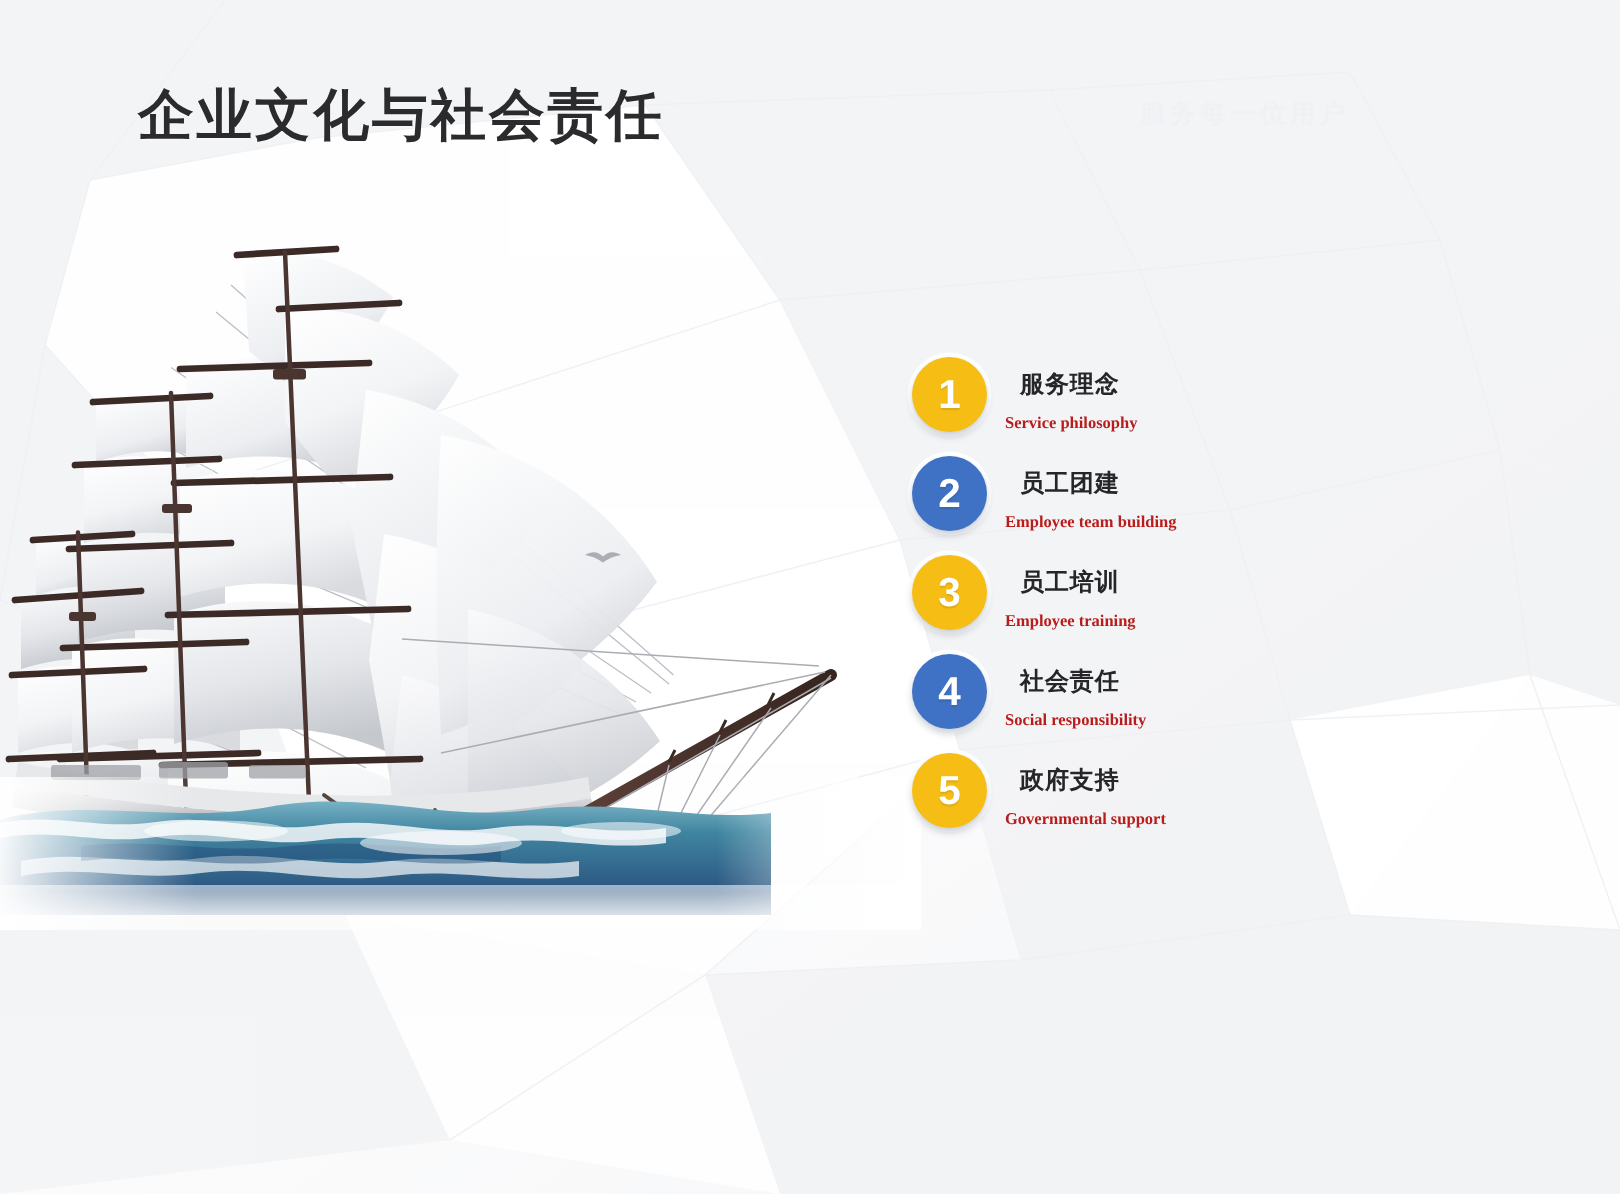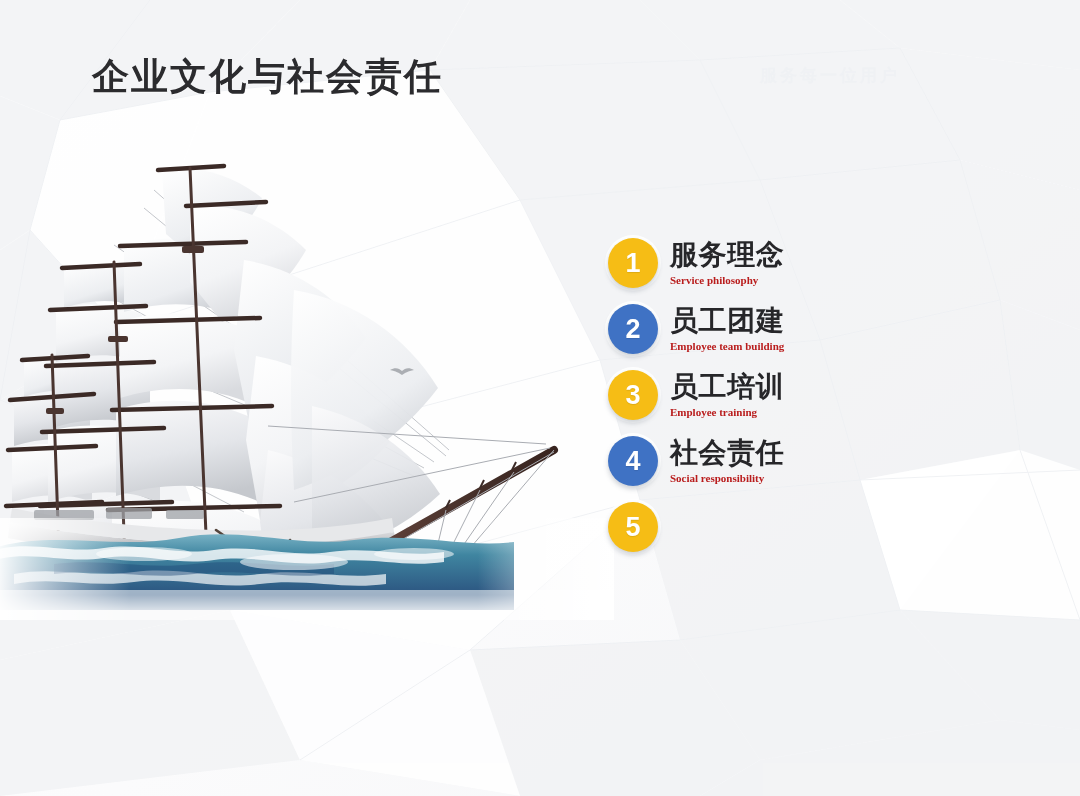--- a/index.html
+++ b/index.html
@@ -67,22 +67,22 @@
     font-family:"Liberation Sans",sans-serif;
     box-shadow:0 3px 5px rgba(90,100,115,.30),
                0 0 0 3px rgba(255,255,255,.92);
     line-height:1;
     text-shadow:0 1px 1px rgba(0,0,0,.10);
   }
   .badge.amber{background:#f6bd15;}
   .badge.blue{background:#3f72c4;}
   .item-text{margin-left:12px;}
   .item-cn{
-    font-size:28px;font-weight:bold;color:#262629;
-    line-height:1.22;letter-spacing:.6px;margin:0;
+    font-size:16px;font-weight:bold;color:#262629;
+    line-height:1.22;letter-spacing:.6px;margin:10px;
     font-family:"DejaVu Sans","Liberation Sans",sans-serif;
   }
   .item-en{
     font-size:11px;font-weight:bold;color:#b91c1c;
     line-height:1.25;letter-spacing:0;margin:2px 0 0 0;
     font-family:Liberation Serif, serif;
   }
 </style>
 </head>
 <body>
@@ -382,16 +382,20 @@
     <div class="list-item">
       <div class="badge blue">4</div>
       <div class="item-text">
         <div class="item-cn">社会责任</div>
         <div class="item-en">Social responsibility</div>
       </div>
     </div>
 
     <div class="list-item">
       <div class="badge amber">5</div>
+      <div class="item-text">
+        <div class="item-cn">政府支持</div>
+        <div class="item-en">Governmental support</div>
+      </div>
     </div>
 
   </div>
 </div>
 
 </body></html>

